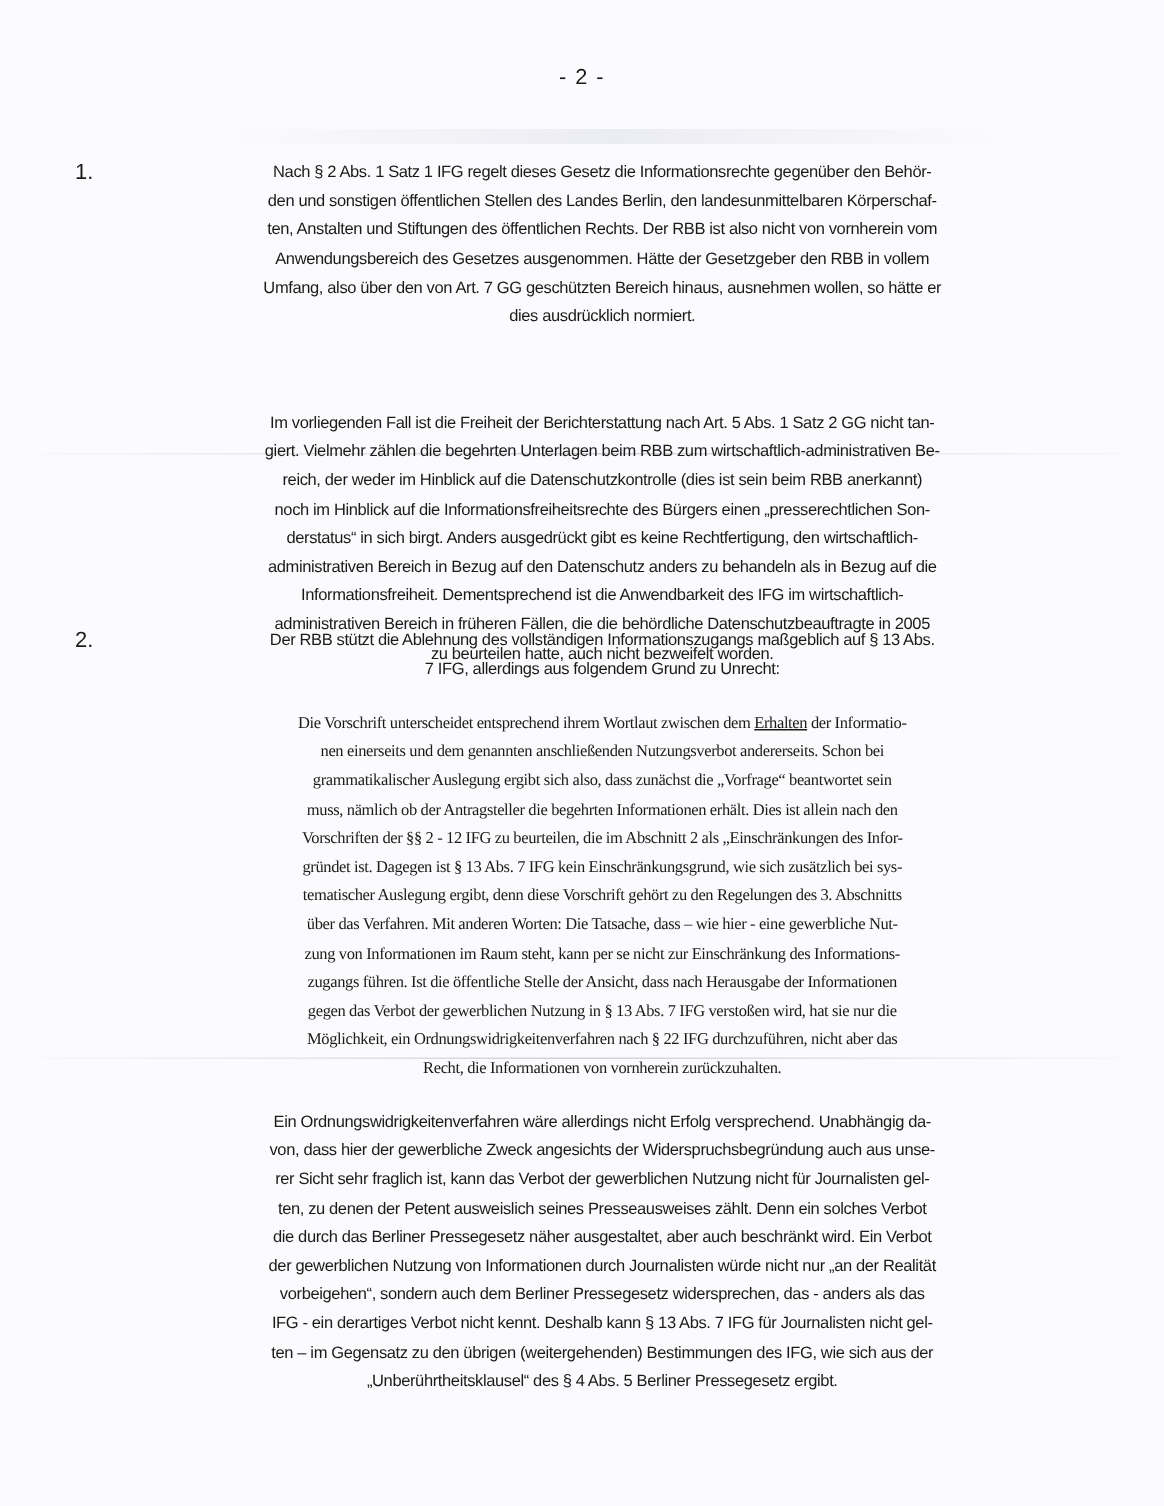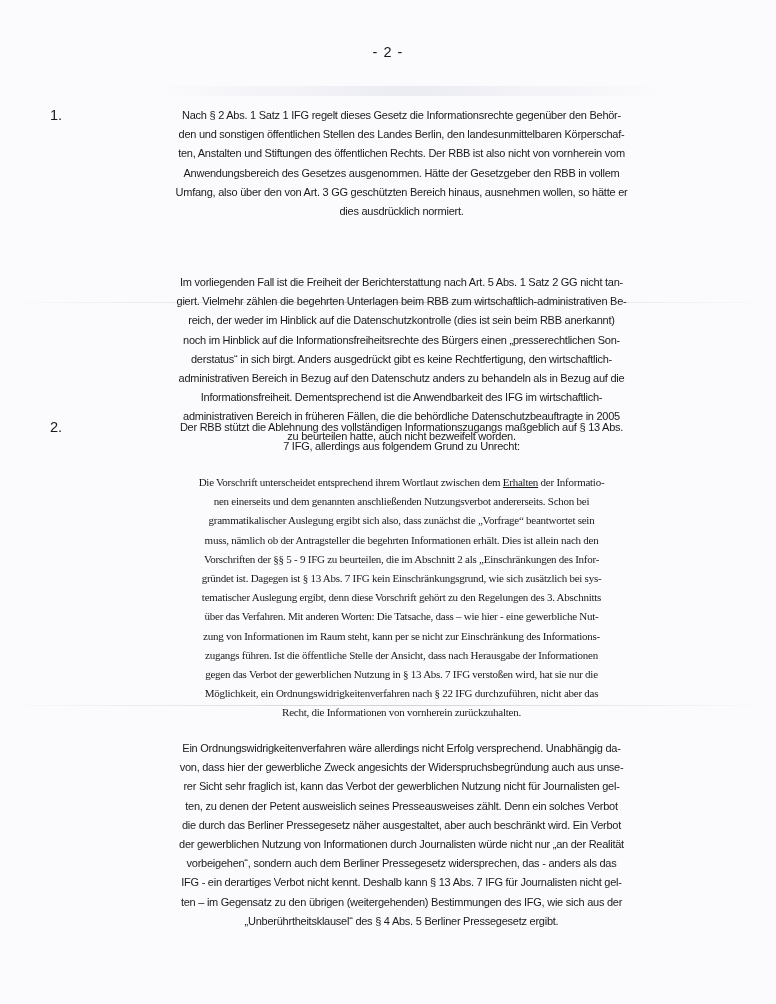--- a/index.html
+++ b/index.html
@@ -46,21 +46,21 @@
 
   <div class="page-number">- 2 -</div>
 
   <div class="item" style="top:106px;">
     <span class="item-num">1.</span>
     <p class="para">
       <span class="line">Nach § 2 Abs. 1 Satz 1 IFG regelt dieses Gesetz die Informationsrechte gegenüber den Behör-</span>
       <span class="line">den und sonstigen öffentlichen Stellen des Landes Berlin, den landesunmittelbaren Körperschaf-</span>
       <span class="line">ten, Anstalten und Stiftungen des öffentlichen Rechts. Der RBB ist also nicht von vornherein vom</span>
       <span class="line">Anwendungsbereich des Gesetzes ausgenommen. Hätte der Gesetzgeber den RBB in vollem</span>
-      <span class="line">Umfang, also über den von Art. 3 GG geschützten Bereich hinaus, ausnehmen wollen, so hätte er</span>
+      <span class="line">Umfang, also über den von Art. 7 GG geschützten Bereich hinaus, ausnehmen wollen, so hätte er</span>
       <span class="line">dies ausdrücklich normiert.</span>
     </p>
   </div>
 
   <div class="item" style="top:225px;margin-top:48px;">
     <p class="para">
       <span class="line">Im vorliegenden Fall ist die Freiheit der Berichterstattung nach Art. 5 Abs. 1 Satz 2 GG nicht tan-</span>
       <span class="line">giert. Vielmehr zählen die begehrten Unterlagen beim RBB zum wirtschaftlich-administrativen Be-</span>
       <span class="line">reich, der weder im Hinblick auf die Datenschutzkontrolle (dies ist sein beim RBB anerkannt)</span>
       <span class="line">noch im Hinblick auf die Informationsfreiheitsrechte des Bürgers einen „presserechtlichen Son-</span>
@@ -79,21 +79,21 @@
       <span class="line">7 IFG, allerdings aus folgendem Grund zu Unrecht:</span>
     </p>
   </div>
 
   <div class="item" style="top:473px;font-family:Liberation Serif, serif;">
     <p class="para">
       <span class="line"><span>Die Vorschrift unterscheidet entsprechend ihrem Wortlaut zwischen dem </span><span class="u">Erhalten</span><span> der Informatio-</span></span>
       <span class="line">nen einerseits und dem genannten anschließenden Nutzungsverbot andererseits. Schon bei</span>
       <span class="line">grammatikalischer Auslegung ergibt sich also, dass zunächst die „Vorfrage“ beantwortet sein</span>
       <span class="line">muss, nämlich ob der Antragsteller die begehrten Informationen erhält. Dies ist allein nach den</span>
-      <span class="line">Vorschriften der §§ 5 - 9 IFG zu beurteilen, die im Abschnitt 2 als „Einschränkungen des Infor-</span>
+      <span class="line">Vorschriften der §§ 2 - 12 IFG zu beurteilen, die im Abschnitt 2 als „Einschränkungen des Infor-</span>
       <span class="line">gründet ist. Dagegen ist § 13 Abs. 7 IFG kein Einschränkungsgrund, wie sich zusätzlich bei sys-</span>
       <span class="line">tematischer Auslegung ergibt, denn diese Vorschrift gehört zu den Regelungen des 3. Abschnitts</span>
       <span class="line">über das Verfahren. Mit anderen Worten: Die Tatsache, dass – wie hier - eine gewerbliche Nut-</span>
       <span class="line">zung von Informationen im Raum steht, kann per se nicht zur Einschränkung des Informations-</span>
       <span class="line">zugangs führen. Ist die öffentliche Stelle der Ansicht, dass nach Herausgabe der Informationen</span>
       <span class="line">gegen das Verbot der gewerblichen Nutzung in § 13 Abs. 7 IFG verstoßen wird, hat sie nur die</span>
       <span class="line">Möglichkeit, ein Ordnungswidrigkeitenverfahren nach § 22 IFG durchzuführen, nicht aber das</span>
       <span class="line">Recht, die Informationen von vornherein zurückzuhalten.</span>
     </p>
   </div>

